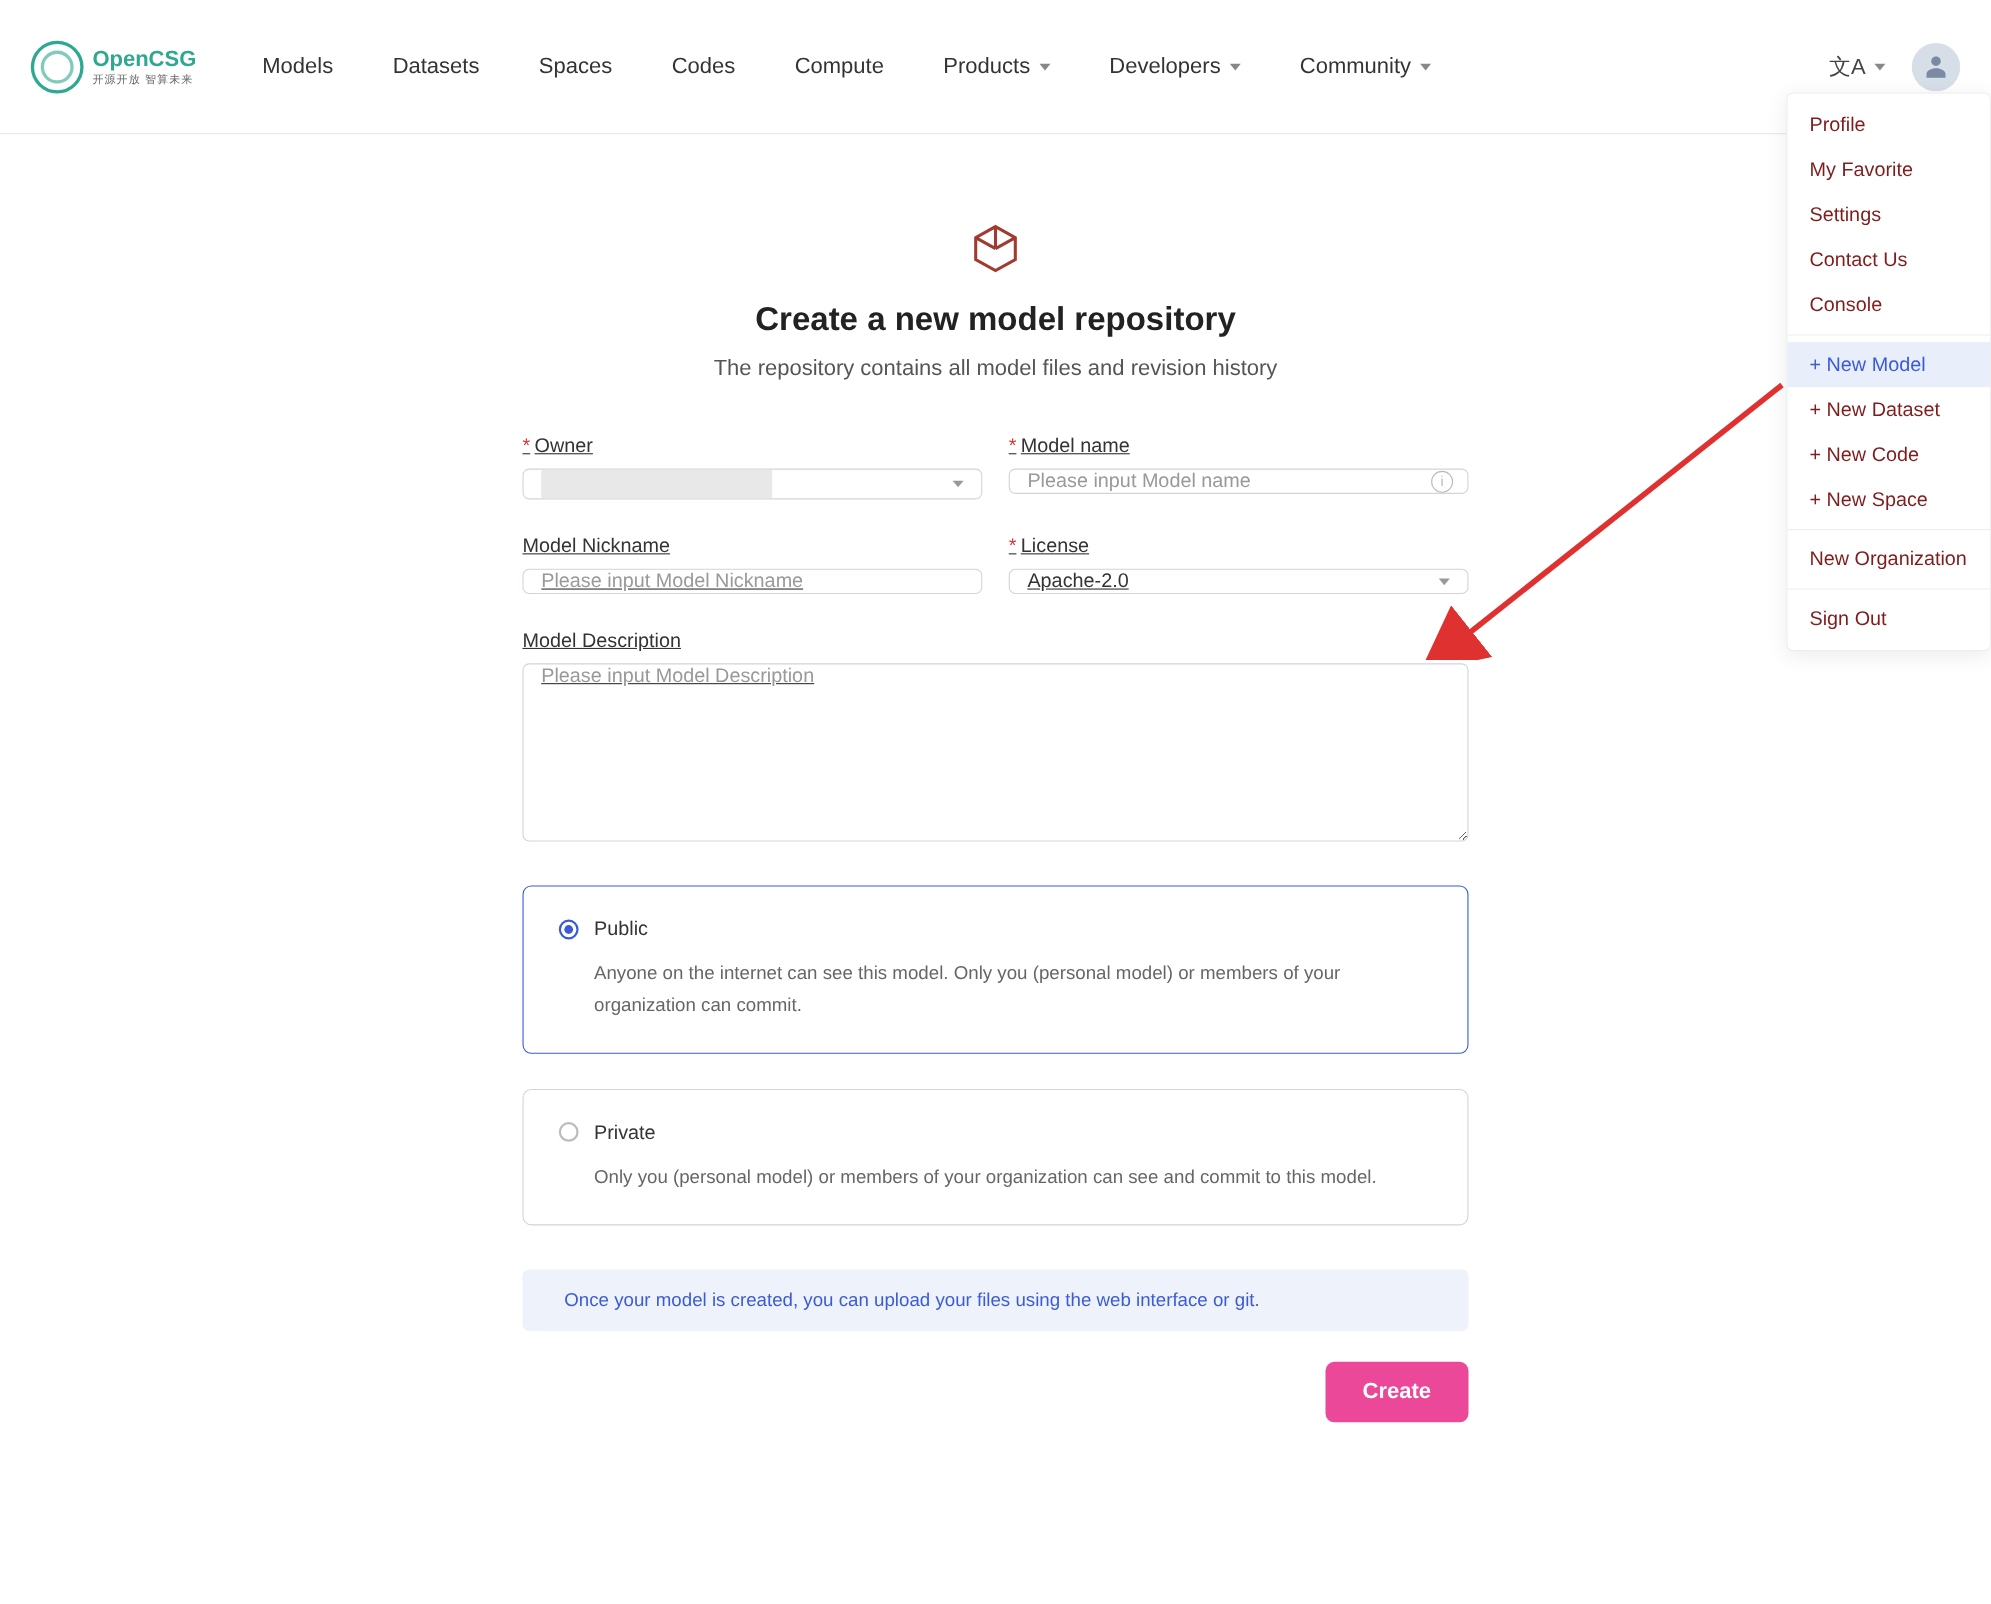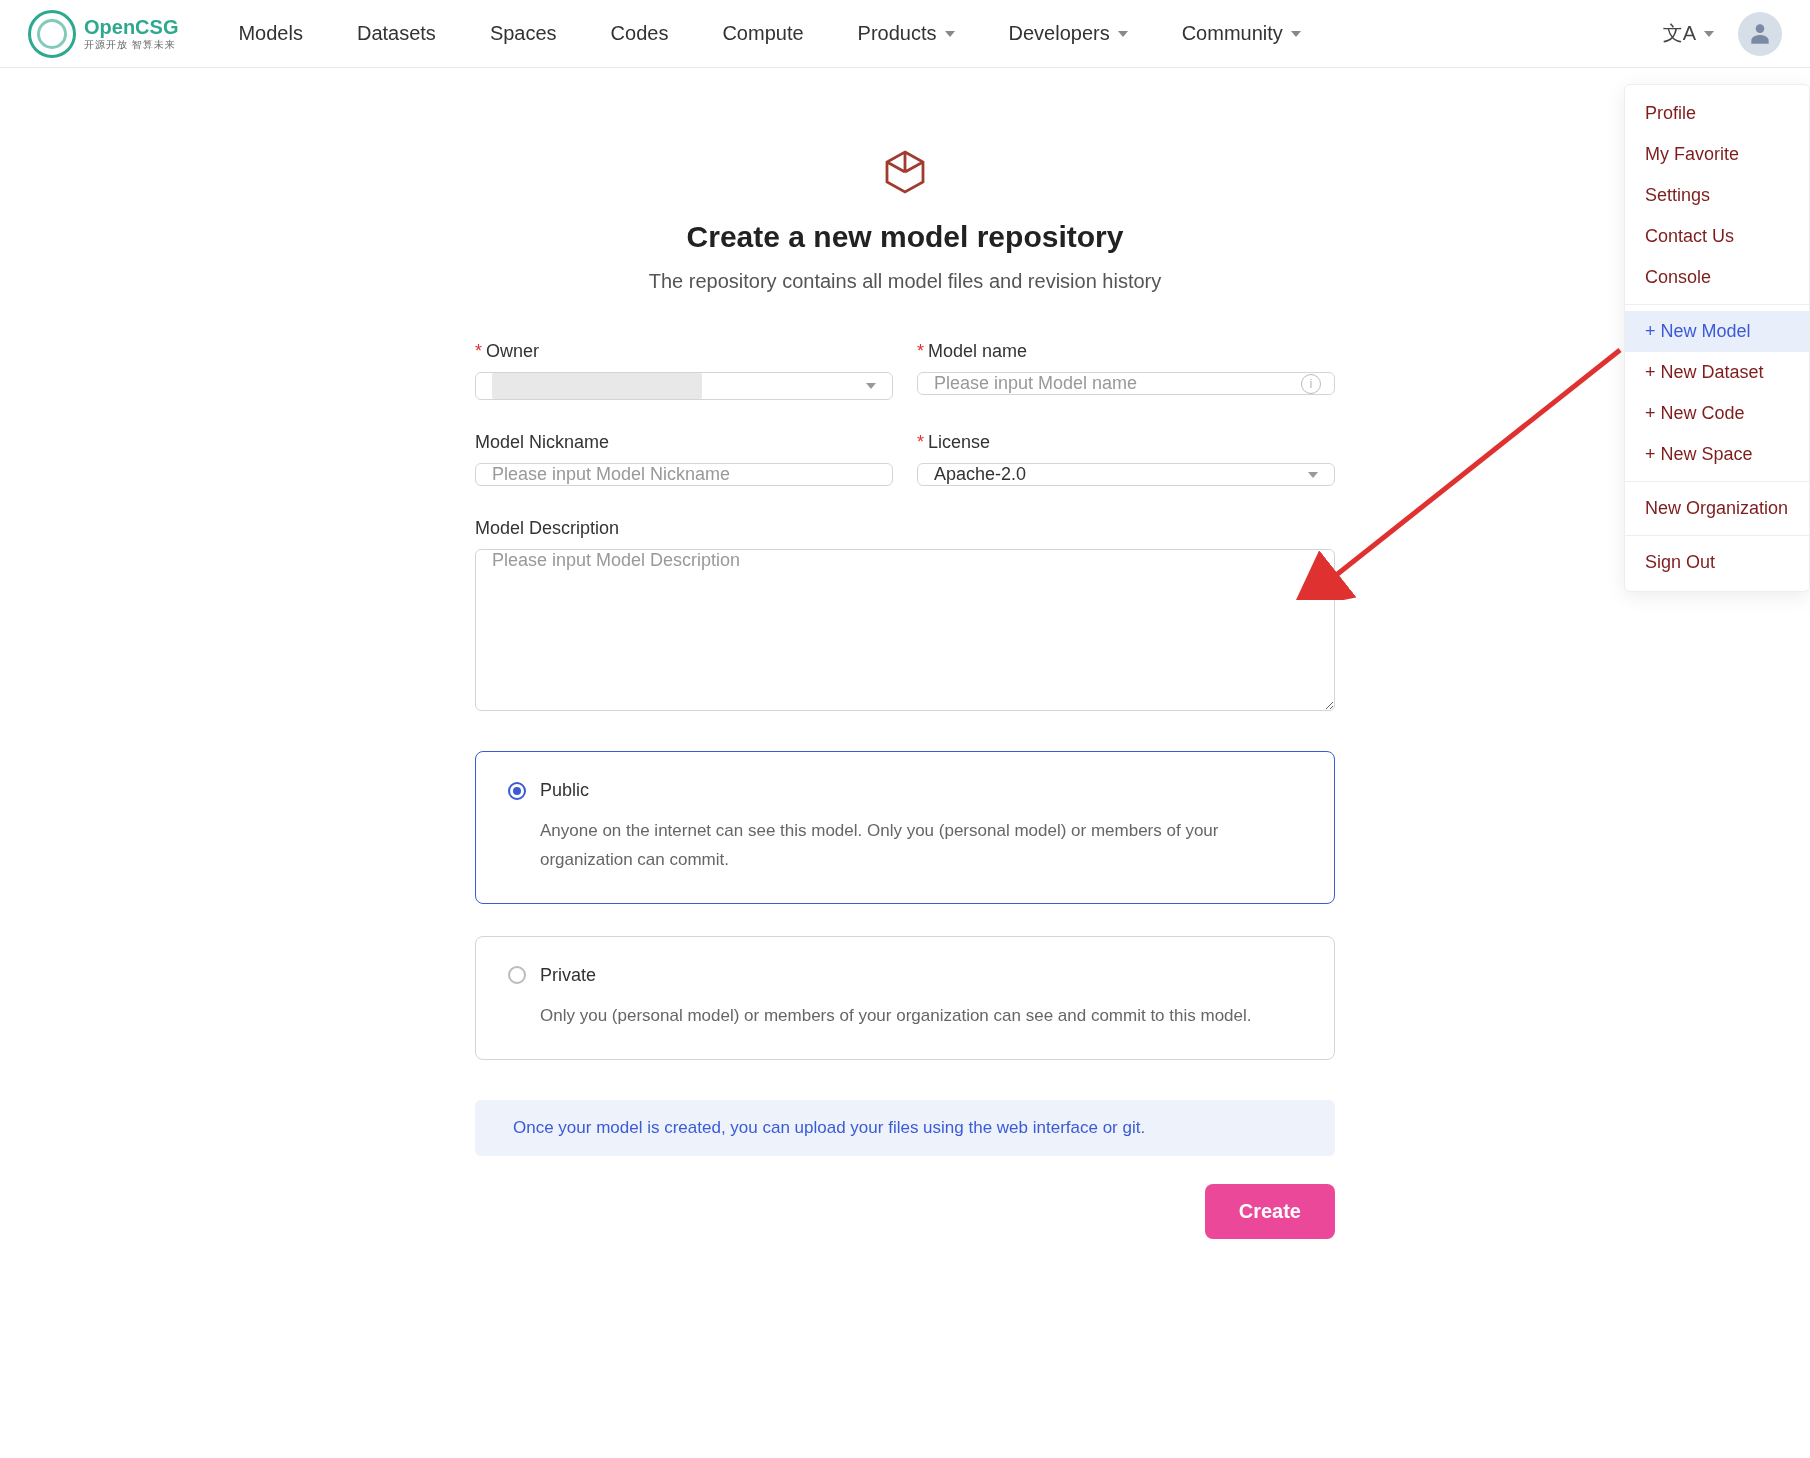--- a/index.html
+++ b/index.html
@@ -1,19 +1,19 @@
 <!DOCTYPE html>
 <html><head>
 <meta charset="utf-8">
 <style>
 * { box-sizing: border-box; margin: 0; padding: 0; }
 body { font-family: -apple-system, BlinkMacSystemFont, "Segoe UI", Helvetica, Arial, sans-serif; background:#fff; color:#333; width:1810px; height:1458px; position:relative; }
 
 
-.header { height:68px; border-bottom:1px solid #e8e8e8; display:flex; align-items:center; padding:0 28px; }
+.header { height:122px; border-bottom:1px solid #e8e8e8; display:flex; align-items:center; padding:0 28px; }
 .logo { display:flex; align-items:center; gap:8px; margin-right:60px; }
 .logo-mark { width:48px; height:48px; border-radius:50%; border:3px solid #2ea98f; position:relative; }
 .logo-mark::after { content:""; position:absolute; inset:6px; border-radius:50%; border:3px solid #2ea98f; opacity:.6; }
 .logo-text { font-size:20px; font-weight:700; color:#2ea98f; line-height:1.1; }
 .logo-sub { font-size:10px; color:#666; letter-spacing:1px; }
 .nav { display:flex; gap:54px; flex:1; }
 .nav-item { font-size:20px; color:#333; font-weight:500; cursor:pointer; display:flex; align-items:center; gap:8px;text-align:center; }
 .chev { width:0; height:0; border-left:5px solid transparent; border-right:5px solid transparent; border-top:6px solid #888; display:inline-block; }
 .header-right { display:flex; align-items:center; gap:24px; }
 .lang { display:flex; align-items:center; gap:8px; font-size:20px; color:#444; cursor:pointer; }
@@ -27,21 +27,21 @@
 .dd-item.active { background:#e9eefb; color:#3b5bd6; }
 
 
 .main { width:860px; margin:80px auto 0; }
 .page-icon { display:flex; justify-content:center; margin-bottom:24px; }
 .page-icon svg { width:48px; height:48px; }
 .page-title { font-size:30px; font-weight:700; color:#222; text-align:center; margin-bottom:16px; }
 .page-sub { font-size:20px; color:#555; text-align:center; margin-bottom:48px; }
 
 .row { display:flex; gap:24px; margin-bottom:32px; }
-.field { flex:1; display:flex; flex-direction:column; gap:10px; }
+.field { flex:1; display:flex; flex-direction:column; gap:10px;text-decoration:underline; }
 .label { font-size:18px; color:#333; }
 .label .req { color:#e03131; margin-right:4px; }
 .input, .select, .textarea { width:100%; border:1px solid #d0d5dd; border-radius:6px; padding:0 16px; font-size:18px; color:#333; background:#fff; }
 .select { display:flex; align-items:center; justify-content:space-between; cursor:pointer; }
 .select-placeholder { color:#333; }
 .select.with-grey .select-placeholder { background:#e8e8e8; display:inline-block; width:210px; height:26px; border-radius:2px; }
 .chev-sm { width:0; height:0; border-left:5px solid transparent; border-right:5px solid transparent; border-top:6px solid #999; }
 .input::placeholder, .textarea::placeholder { color:#999; }
 .input-wrap { position:relative; }
 .input-wrap .info-icon { position:absolute; right:14px; top:50%; transform:translateY(-50%); width:20px; height:20px; border-radius:50%; border:1.5px solid #bbb; display:flex; align-items:center; justify-content:center; color:#bbb; font-size:13px; }

